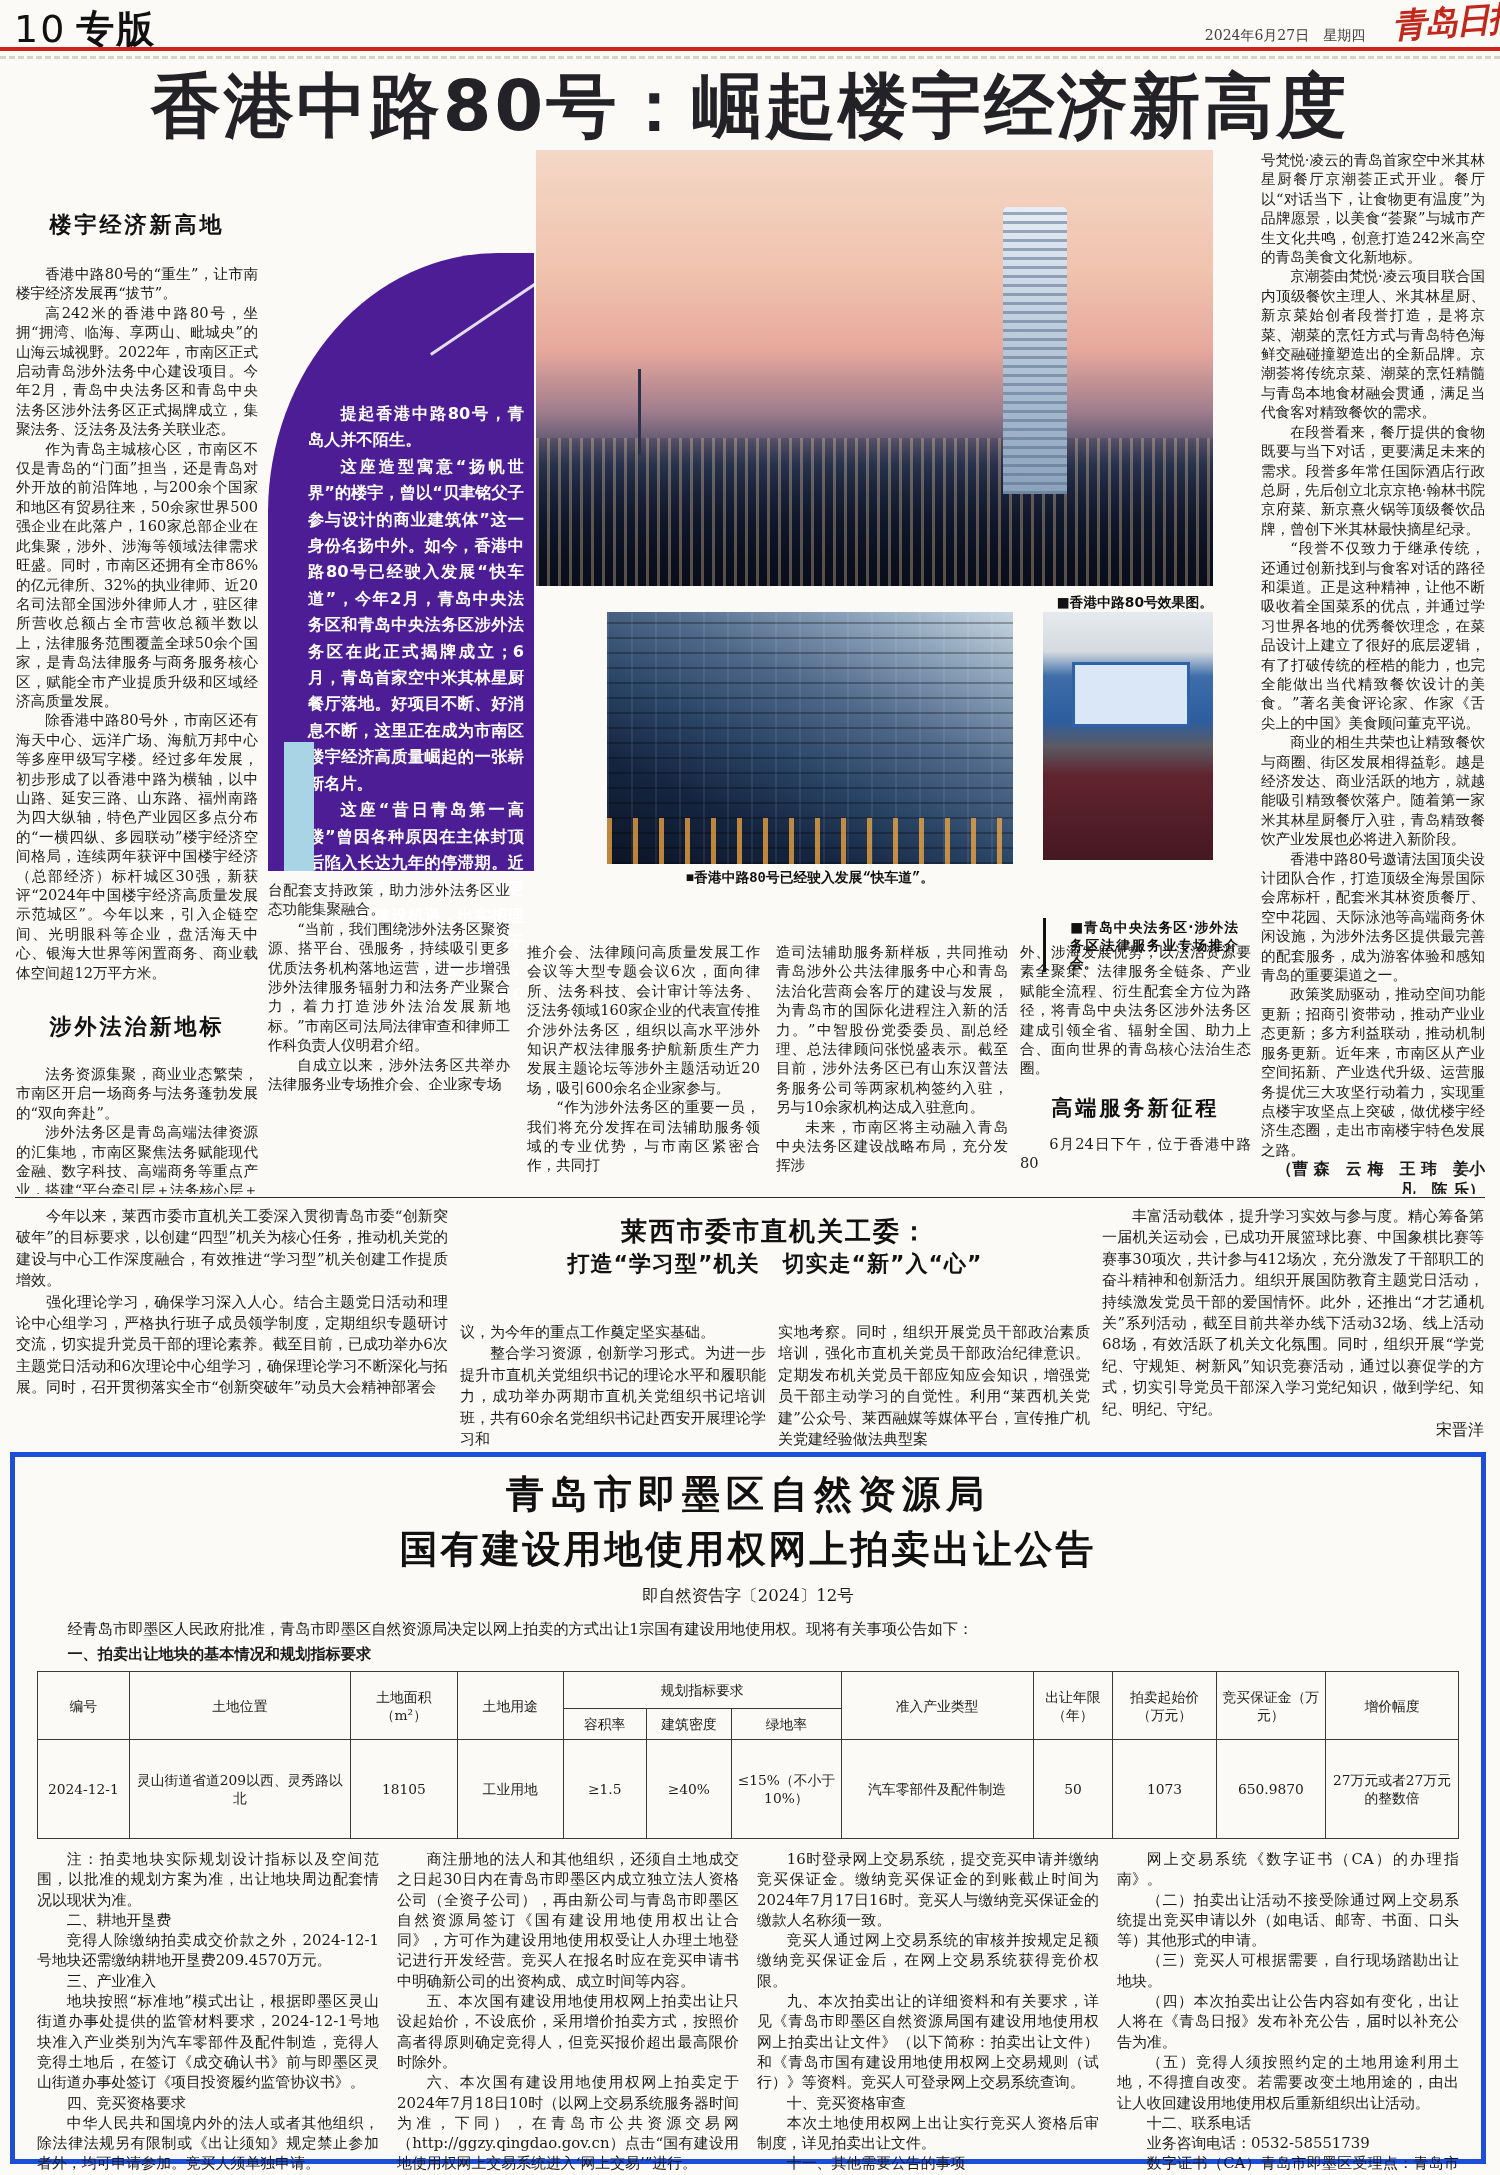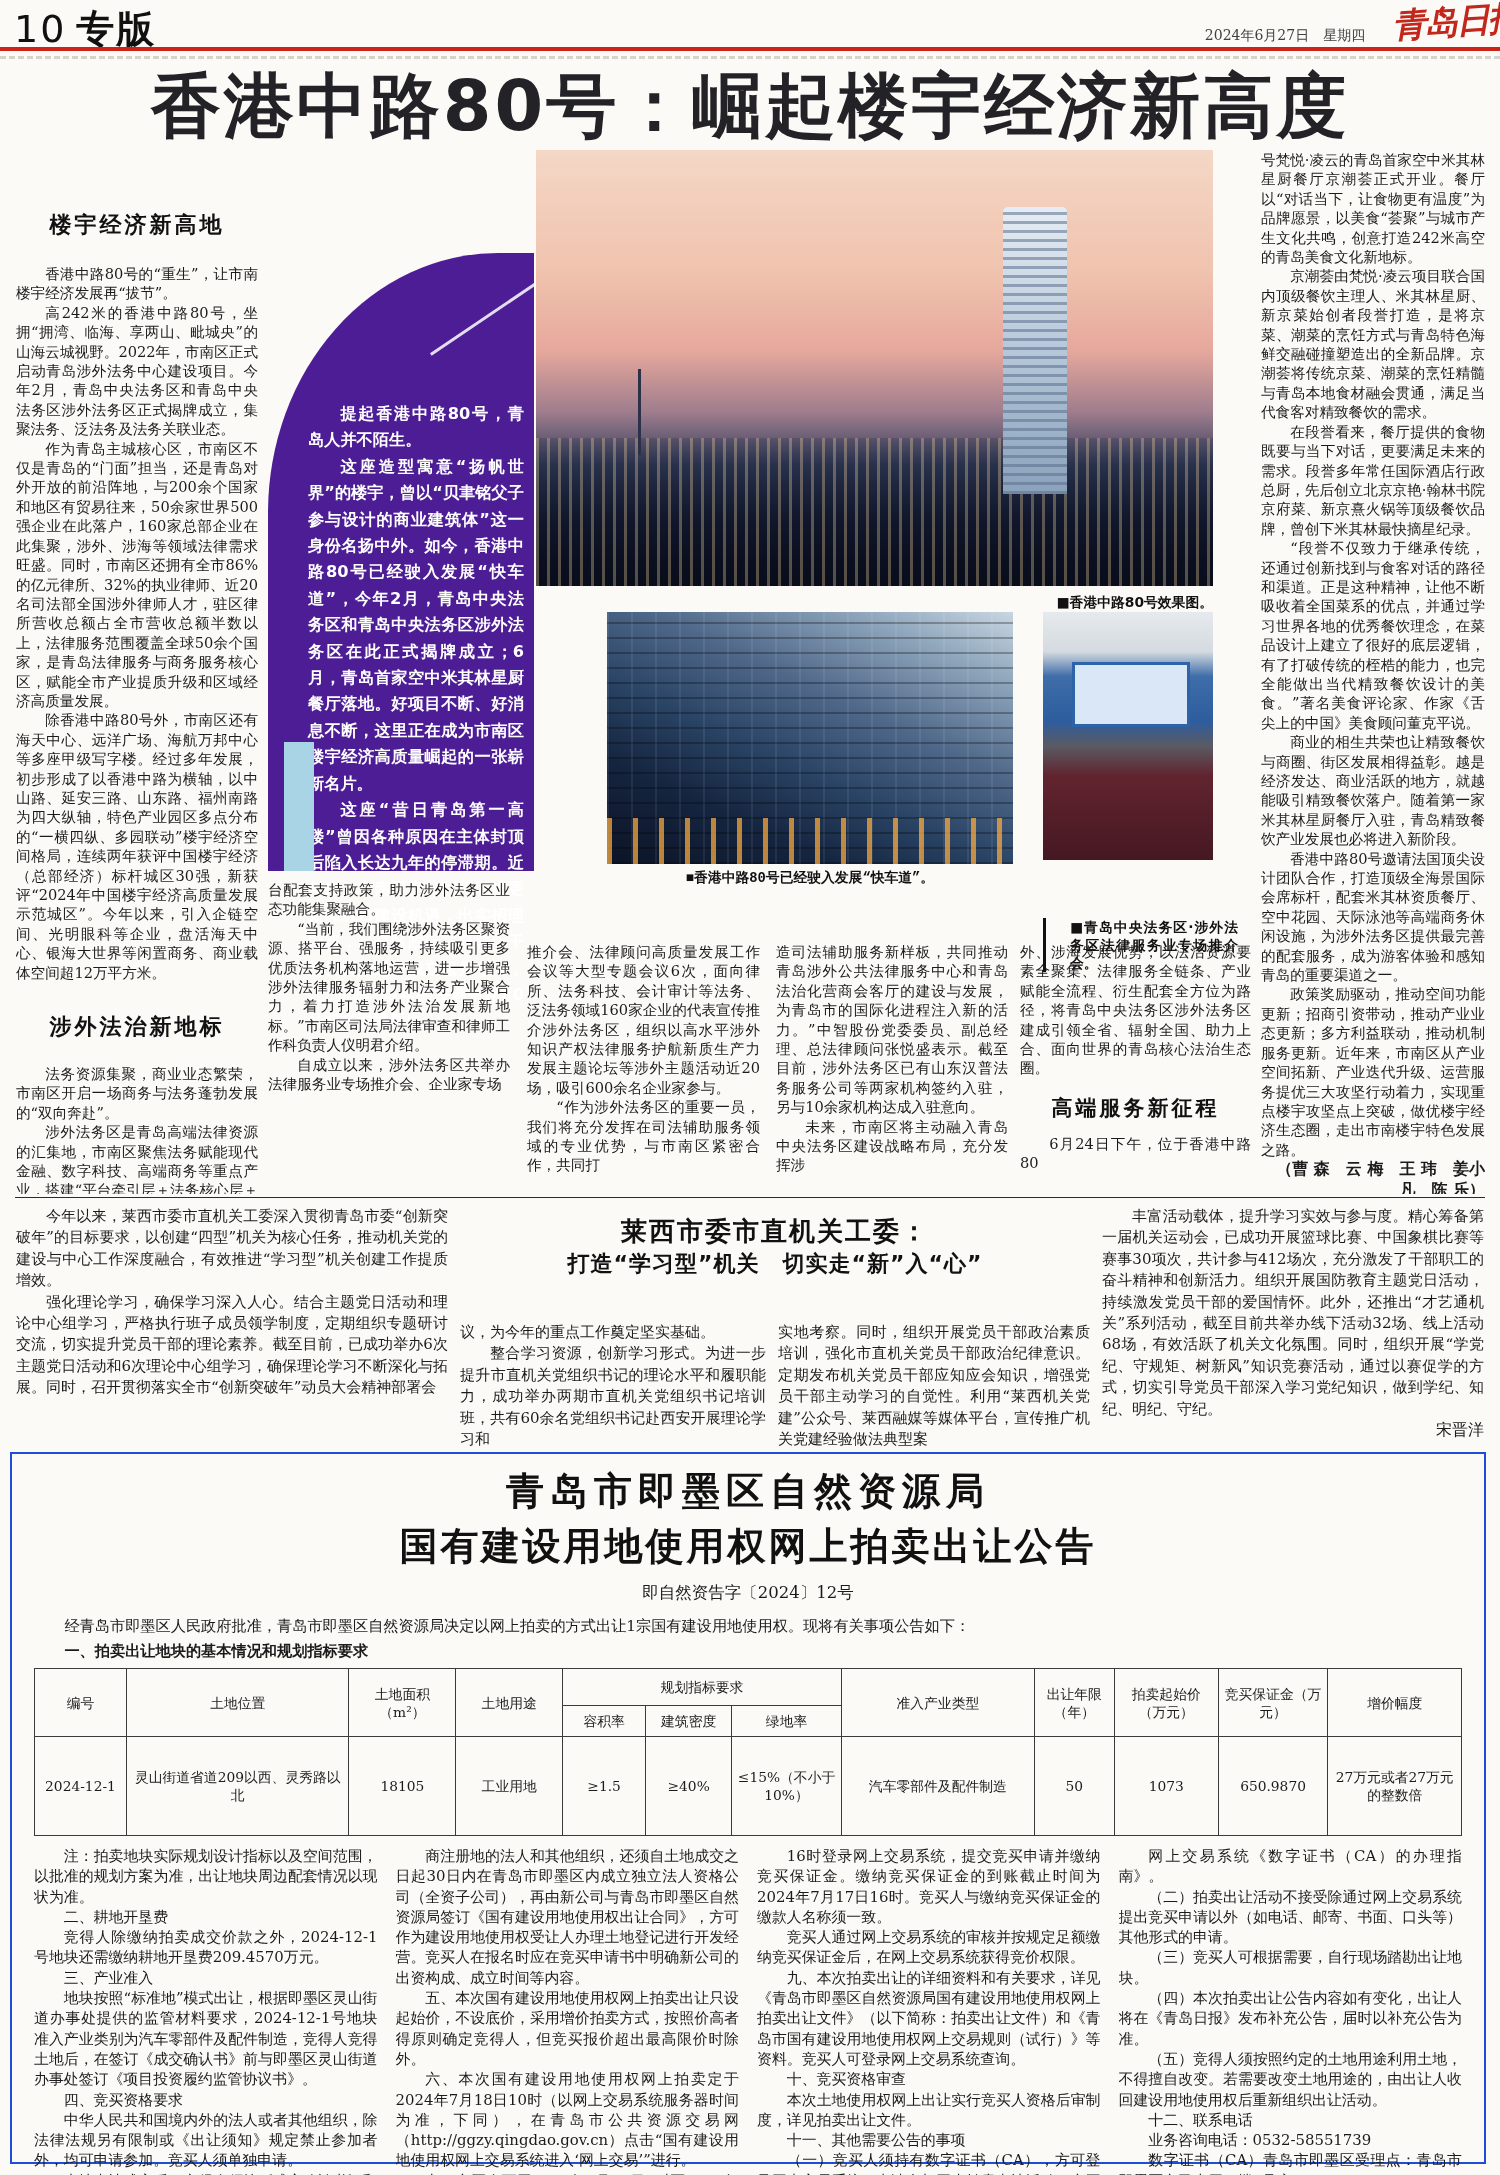--- a/index.html
+++ b/index.html
@@ -69,21 +69,21 @@
   .byline{display:block;text-align:right;font-weight:700;text-indent:0;}
   
   .lx .col p{font-size:15px;line-height:21.4px;}
   .lx-head{left:455px;top:1214px;width:640px;text-align:center;color:#111;}
   .lx-head .kicker{font-size:26px;font-weight:700;letter-spacing:2px;
     font-family:"DejaVu Sans","Liberation Sans",sans-serif;}
   .lx-head .big{font-size:22px;font-weight:900;letter-spacing:1px;
     font-family:"DejaVu Sans","Liberation Sans",sans-serif;}
   .lx-byline{display:block;text-align:right;font-weight:400;text-indent:0;}
   
-  .noticebox{left:10px;top:1452px;width:1476px;height:712px;border:2px solid #1d4ed8;
+  .noticebox{left:10px;top:1452px;width:1476px;height:712px;border:5px solid #1d4ed8;
     box-sizing:border-box;padding:12px 22px 10px 22px;background:#fbfaf7;}
   .nt1{text-align:center;font-size:38px;font-weight:900;letter-spacing:6px;color:#111;
     font-family:"DejaVu Sans","Liberation Sans",sans-serif;}
   .nt2{text-align:center;font-size:38px;font-weight:900;letter-spacing:3px;color:#111;margin-top:4px;
     font-family:"DejaVu Sans","Liberation Sans",sans-serif;}
   .ndoc{text-align:center;font-size:16.5px;margin-top:10px;}
   .nintro{font-size:15.2px;margin-top:12px;text-indent:2em;}
   .nsec{font-size:15.2px;margin-top:4px;text-indent:2em;font-weight:700;}
   .ntable{width:100%;border-collapse:collapse;margin-top:6px;table-layout:fixed;}
   .ntable th,.ntable td{border:1px solid #3a3a3a;text-align:center;vertical-align:middle;

